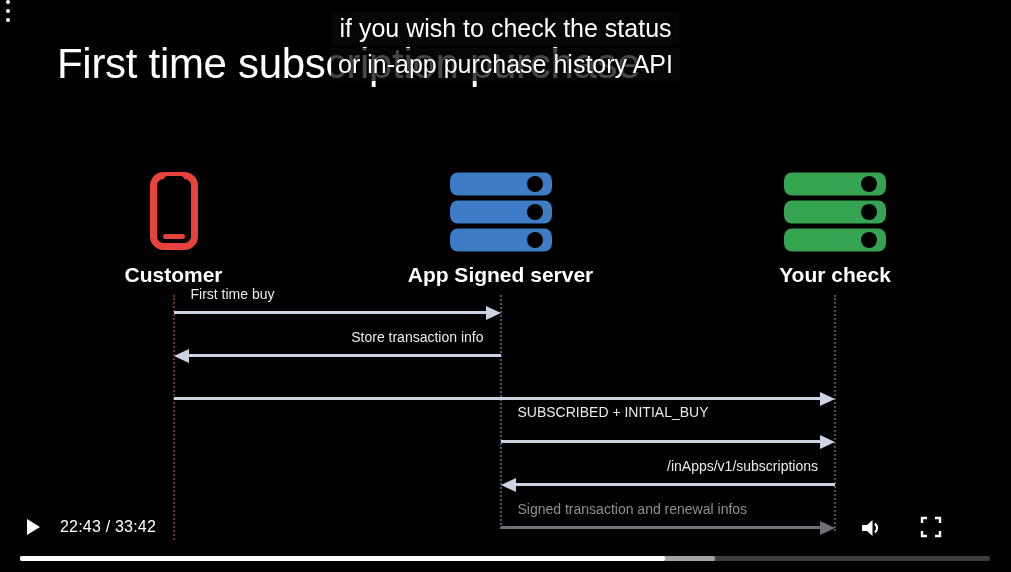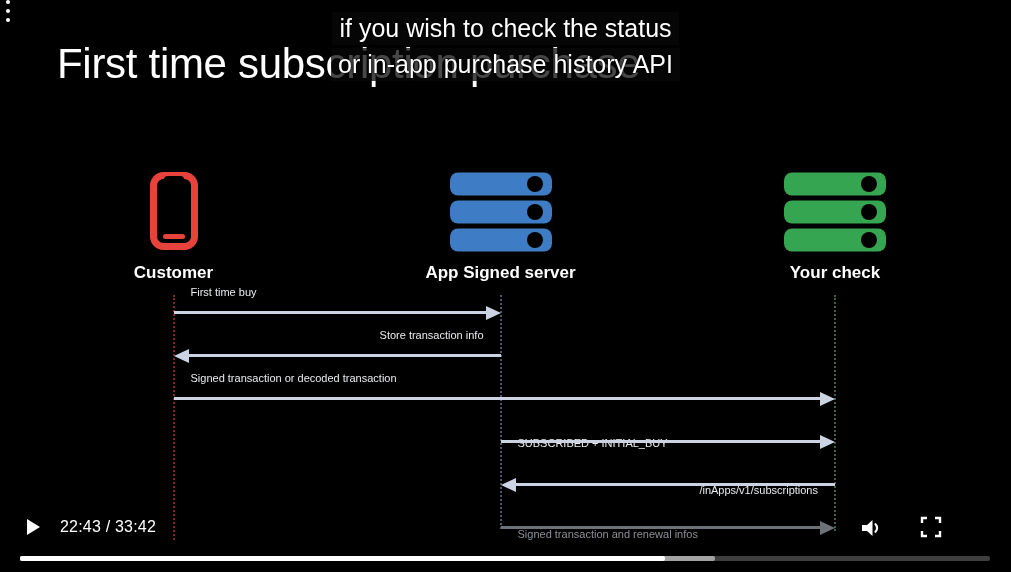--- a/index.html
+++ b/index.html
@@ -21,25 +21,25 @@
     color:#fff;font-size:25px;padding:0 7px;
     text-shadow:0 0 3px #000;
   }
 
   
   #diagram{position:absolute;inset:0;z-index:1;}
   .actor{position:absolute;top:172px;width:0;}
   .actor-icon{position:absolute;top:0;}
   .actor-label{
     position:absolute;top:91px;left:-100px;width:200px;text-align:center;
-    color:#fff;font-size:17px;font-weight:600;
+    color:#fff;font-size:21px;font-weight:600;
   }
   .lifeline{position:absolute;width:0;border-left:2px dotted #555;}
   .msg-label{
-    position:absolute;height:18px;color:#e9ebef;font-size:11px;
+    position:absolute;height:18px;color:#e9ebef;font-size:14px;
     white-space:nowrap;
   }
   .msg-label.dim{color:#8b9096;}
   .arrow{position:absolute;height:14px;}
   .arrow .shaft{position:absolute;top:5px;height:3px;background:#ccd3e2;}
   .arrow .head{position:absolute;top:0;width:0;height:0;
     border-top:7px solid transparent;border-bottom:7px solid transparent;}
   .arrow .head.right{right:0;border-left:15px solid #ccd3e2;}
   .arrow .head.left{left:0;border-right:15px solid #ccd3e2;}
   .arrow.dim .shaft{background:#6d7278;}
@@ -111,36 +111,35 @@
         <div class="msg-label" style="top: 286px; left: 190.5px;">First time buy</div>
         <div class="arrow" style="left: 173.5px; top: 306px; width: 327px;">
           <div class="shaft" style="left:0;right:13px"></div>
           <div class="head right"></div>
         </div>
         <div class="msg-label" style="top: 329px; left: 173.5px; width: 310px; text-align: right;">Store transaction info</div>
         <div class="arrow" style="left: 173.5px; top: 349px; width: 327px;">
           <div class="shaft" style="left:13px;right:0"></div>
           <div class="head left"></div>
         </div>
-        <div class="msg-label" style="top: 372px; left: 190.5px;">Signed transaction or decoded transaction</div>
         <div class="arrow" style="left: 173.5px; top: 392px; width: 661.5px;">
           <div class="shaft" style="left:0;right:13px"></div>
           <div class="head right"></div>
         </div>
-        <div class="msg-label" style="top: 437px; left: 517.5px;">SUBSCRIBED + INITIAL_BUY</div>
+        <div class="msg-label" style="top: 404px; left: 517.5px;">SUBSCRIBED + INITIAL_BUY</div>
         <div class="arrow" style="left: 500.5px; top: 435px; width: 334.5px;">
           <div class="shaft" style="left:0;right:13px"></div>
           <div class="head right"></div>
         </div>
-        <div class="msg-label" style="top: 458px; left: 500.5px; width: 317.5px; text-align: right; margin-top: 26px;">/inApps/v1/subscriptions</div>
+        <div class="msg-label" style="top: 458px; left: 500.5px; width: 317.5px; text-align: right;">/inApps/v1/subscriptions</div>
         <div class="arrow" style="left: 500.5px; top: 478px; width: 334.5px;">
           <div class="shaft" style="left:13px;right:0"></div>
           <div class="head left"></div>
         </div>
-        <div class="msg-label dim" style="top: 501px; left: 517.5px; margin-top: 27px;">Signed transaction and renewal infos</div>
+        <div class="msg-label dim" style="top: 501px; left: 517.5px;">Signed transaction and renewal infos</div>
         <div class="arrow dim" style="left: 500.5px; top: 521px; width: 334.5px;">
           <div class="shaft" style="left:0;right:13px"></div>
           <div class="head right"></div>
         </div>
       </div>
   </div>
 
   <div class="play-btn"></div>
   <div class="time-text">22:43 / 33:42</div>
 

